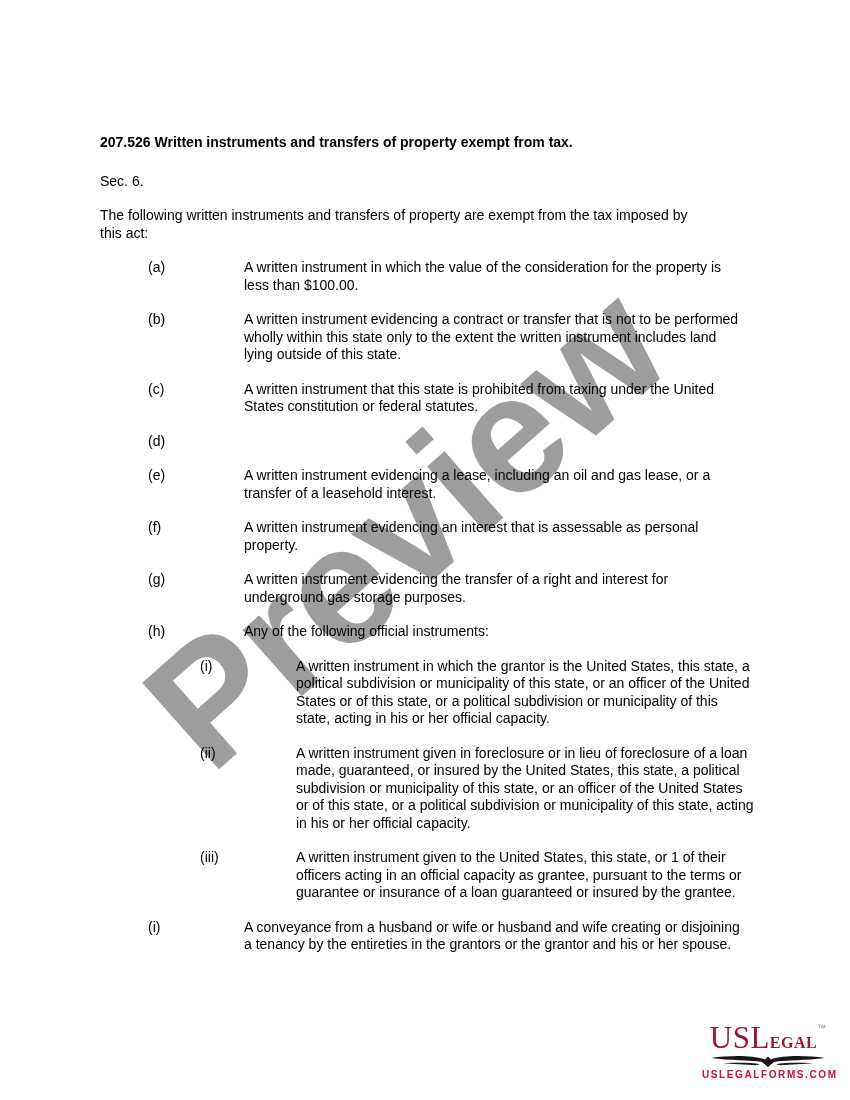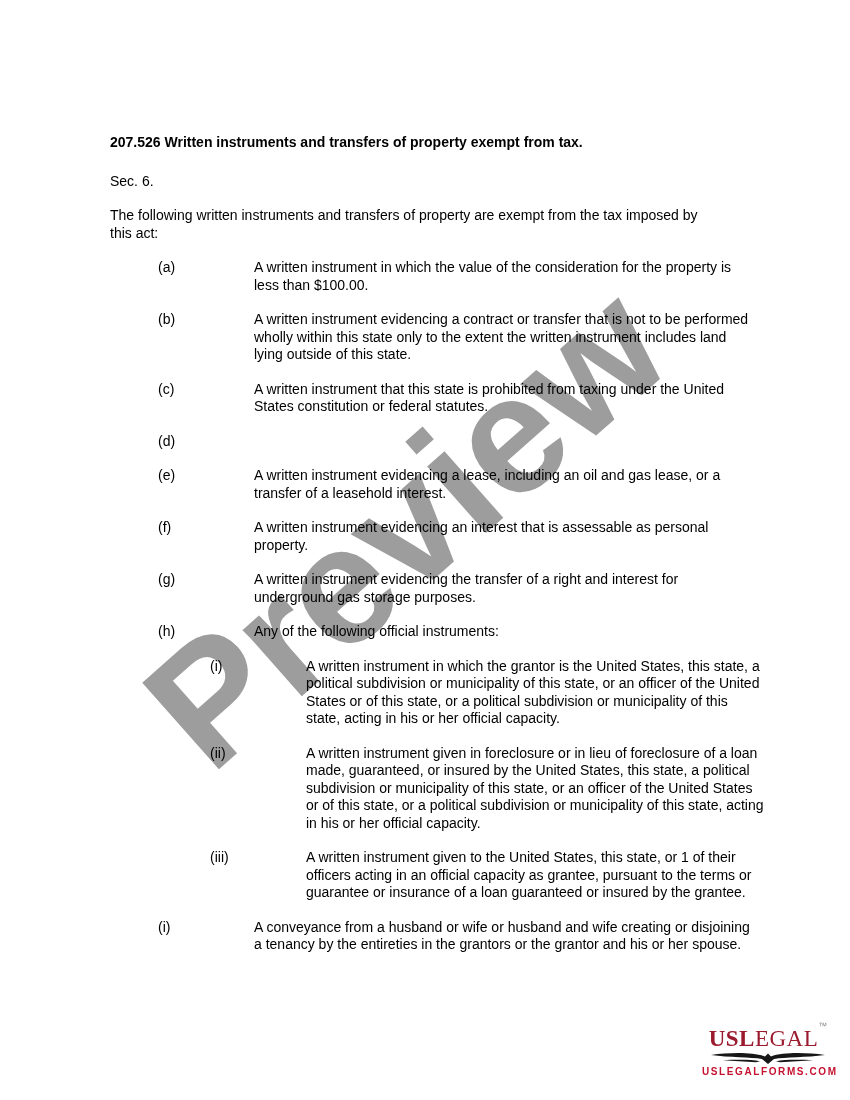--- a/index.html
+++ b/index.html
@@ -18,21 +18,21 @@
     font-size: 168px;
     font-weight: bold;
     color: #9d9d9d;
     white-space: nowrap;
     z-index: 0;
     letter-spacing: -2px;
     user-select: none;
   }
   .content {
     position: absolute;
-    left: 110px; top: 134px;
+    left: 100px; top: 134px;
     width: 662px;
     z-index: 1;
     font-size: 14px;
     line-height: 17.5px;
   }
   .doc-title {
     font-size: 14px;
     font-weight: bold;
     margin: 0 0 21px 0;
   }
@@ -47,22 +47,22 @@
     z-index: 1;
     text-align: center;
     width: 132px;
   }
   .logo-row {
     font-family: "Liberation Serif", serif;
     color: #9b1b2e;
     line-height: 1;
     white-space: nowrap;
   }
-  .logo-main { font-size: 23px; font-weight: bold; letter-spacing: 0.5px; }
-  .logo-small { font-size: 23px; font-weight: normal; letter-spacing: 0.5px; }
+  .logo-main { font-size: 31px; font-weight: normal; letter-spacing: 0.5px; }
+  .logo-small { font-size: 16px; font-weight: bold; letter-spacing: 0.5px; }
   .logo-tm {
     font-size: 9px;
     color: #8a8a8a;
     vertical-align: 17px;
     font-family: "Liberation Sans", sans-serif;
   }
   .logo-eagle { display: block; margin: 2px auto 1px auto; }
   .logo-site {
     font-size: 10px;
     font-weight: bold;

